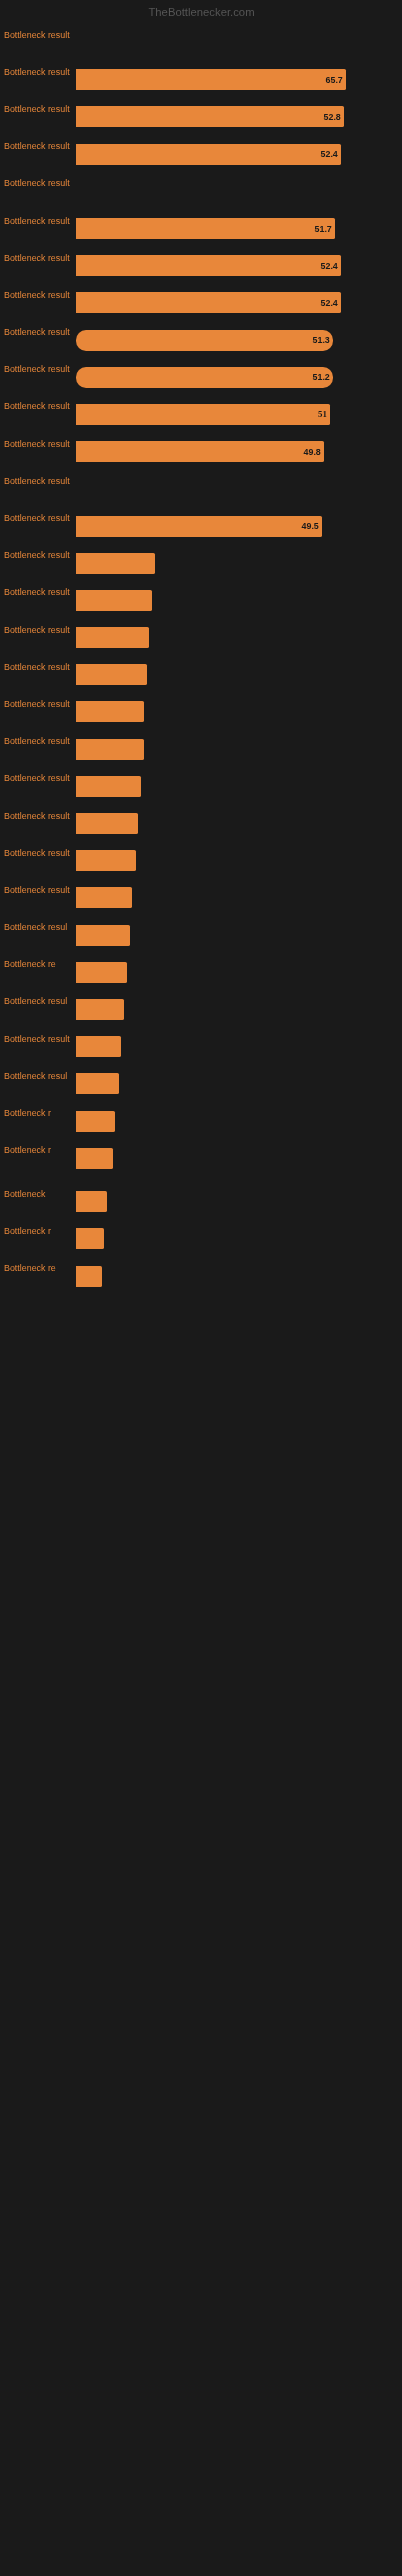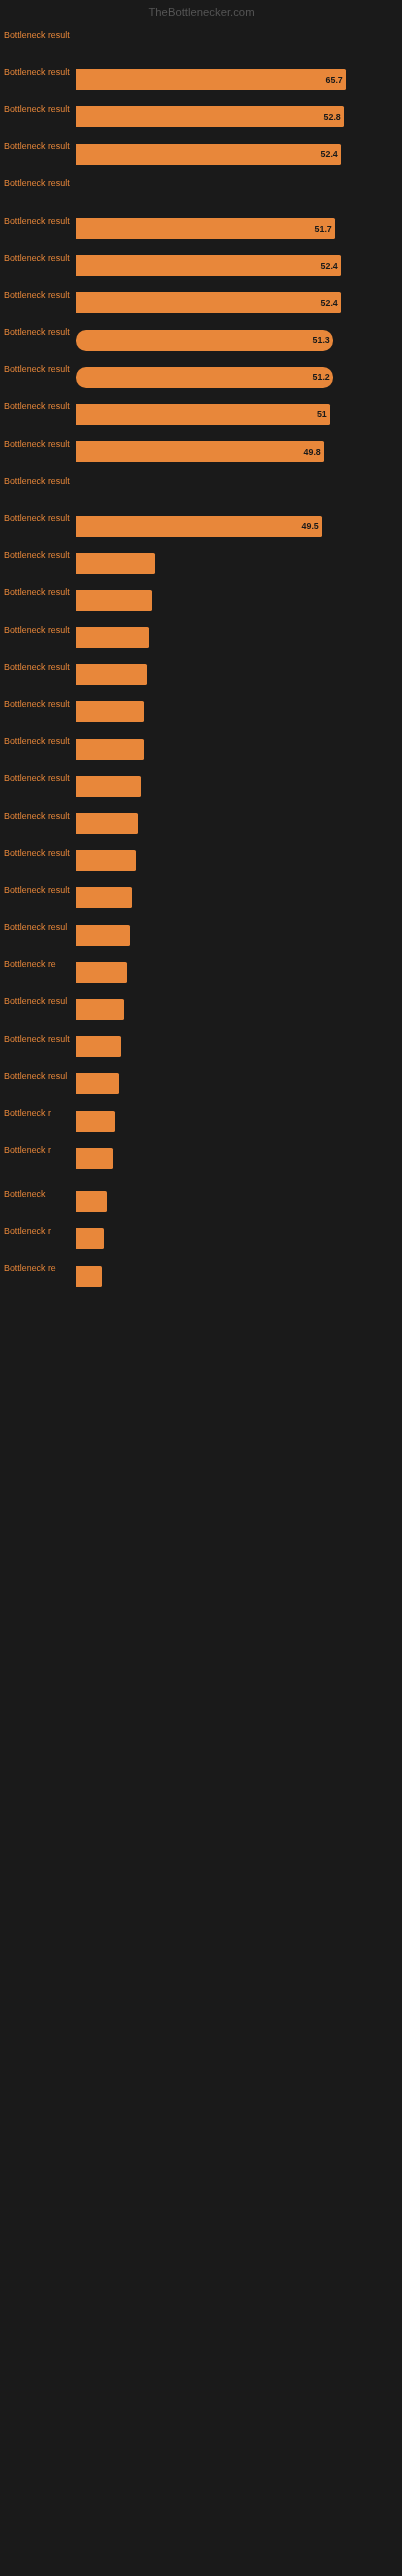--- a/index.html
+++ b/index.html
@@ -143,21 +143,21 @@
       <div class="bar-wrapper">
         <div class="bar" style="width: 257px; border-radius: 10px;">
           <span class="bar-value">51.2</span>
         </div>
       </div>
     </div>
     <div class="spacer"></div>
     <div class="bar-row">
       <div class="bar-label">Bottleneck result</div>
       <div class="bar-wrapper">
-        <div class="bar" style="width: 254px;">
+        <div class="bar" style="width: 254px; font-family: Liberation Serif, serif;">
           <span class="bar-value">51</span>
         </div>
       </div>
     </div>
     <div class="spacer"></div>
     <div class="bar-row">
       <div class="bar-label">Bottleneck result</div>
       <div class="bar-wrapper">
         <div class="bar" style="width: 248px;">
           <span class="bar-value">49.8</span>

